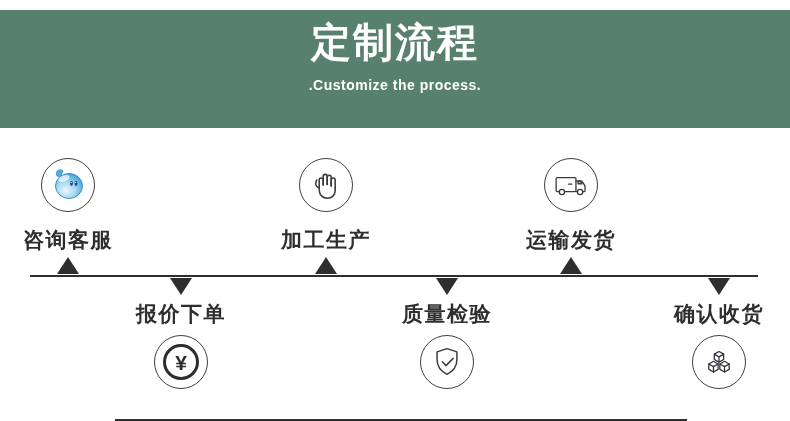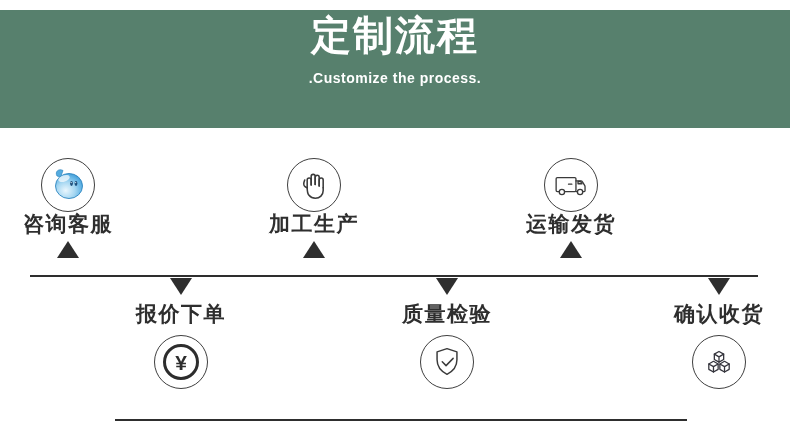--- a/index.html
+++ b/index.html
@@ -6,50 +6,50 @@
   .canvas{
     position:relative;width:790px;height:421px;background:#ffffff;overflow:hidden;
     font-family:"Liberation Sans","DejaVu Sans",sans-serif;
   }
   
   .header{
     position:absolute;left:0;top:10px;width:790px;height:118px;
     background:#57806d;color:#ffffff;text-align:center;
   }
   .header .title{
-    margin:0;padding-top:2px;font-size:40px;line-height:46px;
+    margin:0;padding-top:9px;font-size:40px;line-height:46px;
     font-weight:bold;letter-spacing:2px;
   }
   .header .subtitle{
     margin:0;padding-top:8px;font-size:14px;line-height:24px;
     font-weight:600;letter-spacing:0.5px;
   }
   
   .timeline-line{
     position:absolute;left:30px;top:275px;width:728px;height:2px;background:#2e2e2e;
   }
   .bottom-rule{
     position:absolute;left:115px;top:419px;width:572px;height:2px;background:#2e2e2e;
   }
   .step{
     position:absolute;width:140px;display:flex;flex-direction:column;align-items:center;
   }
   .above{top:156px;}
   .below{top:278px;}
-  .s1{left:-2px;} .s2{left:111px;} .s3{left:244px;text-align:right;} .s4{left:377px;} .s5{left:501px;} .s6{left:649px;}
+  .s1{left:-2px;} .s2{left:111px;} .s3{left:256px;text-align:right;} .s4{left:377px;} .s5{left:501px;} .s6{left:649px;}
   .icon-circle{
     width:54px;height:54px;border:1.6px solid #3f3f3f;border-radius:50%;
     background:#ffffff;display:flex;align-items:center;justify-content:center;box-sizing:border-box;
   }
   .above .icon-circle{margin-top:2px;}
   .below .icon-circle{margin-top:9px;}
   .step-label{
     font-size:21px;line-height:24px;color:#2e2e2e;font-weight:600;letter-spacing:1.5px;white-space:nowrap;
   }
-  .above .step-label{margin-top:0;}
+  .above .step-label{margin-top:16px;}
   .below .step-label{margin-top:7px;}
   .tri-up{
     width:0;height:0;margin-top:5px;
     border-left:11px solid transparent;border-right:11px solid transparent;
     border-bottom:17px solid #2e2e2e;
   }
   .tri-down{
     width:0;height:0;
     border-left:11px solid transparent;border-right:11px solid transparent;
     border-top:17px solid #2e2e2e;

